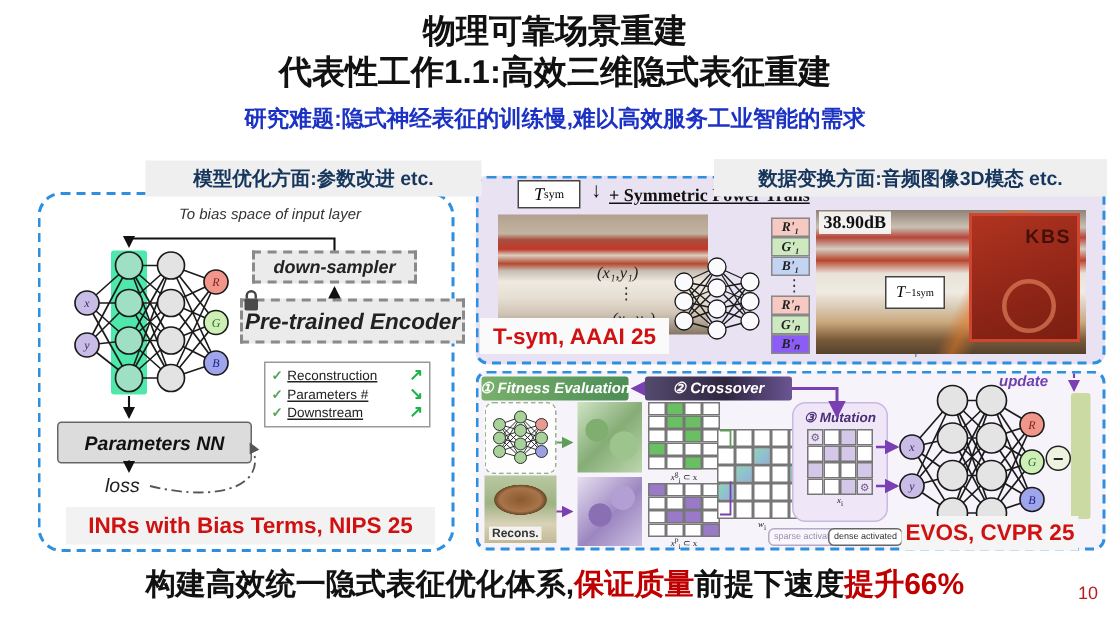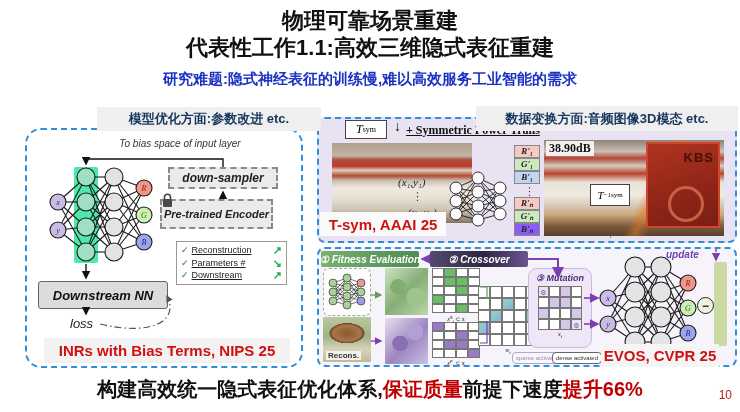--- a/index.html
+++ b/index.html
@@ -136,41 +136,41 @@
         <circle cx="98" cy="78" r="8" fill="#9fa5ea" stroke="#1a1a1a" stroke-width="1.1"></circle>
         <text x="98" y="78" text-anchor="middle" dy=".35em" font-size="8" font-style="italic" font-family="&quot;Liberation Serif&quot;, serif" fill="#23238a">B</text>
       </svg></div>
 
   <div class="abs dashedbox" style="left:168px;top:167px;width:110px;height:22px;">down-sampler</div>
 
   <svg class="abs lockicon" style="left:161px;top:193px;" width="13" height="15" viewBox="0 0 13 15">
     <path d="M3.5 6 V4.2 a3 3 0 0 1 6 0 V6" fill="none" stroke="#444" stroke-width="1.6"></path>
     <rect x="2" y="6" width="9" height="8" rx="1.2" fill="#4a4a4a"></rect>
   </svg>
-  <div class="abs dashedbox" style="left:160px;top:199px;width:113px;height:30px;font-size:11px;">Pre-trained Encoder</div>
+  <div class="abs dashedbox" style="left:160px;top:199px;width:150px;height:30px;font-size:15px;">Pre-trained Encoder</div>
 
   <div class="abs chk" style="left:176px;top:241px;width:111px;height:44px;">
     <div class="chkrow">
       <span class="chkmark">✓</span>
       <span class="chklbl">Reconstruction</span>
       <span class="chkarrow">↗</span>
     </div>
     <div class="chkrow">
       <span class="chkmark">✓</span>
       <span class="chklbl">Parameters #</span>
       <span class="chkarrow">↘</span>
     </div>
     <div class="chkrow">
       <span class="chkmark">✓</span>
       <span class="chklbl">Downstream</span>
       <span class="chkarrow">↗</span>
     </div>
   </div>
 
-  <div class="abs graybox" style="left:38px;top:281px;width:128px;height:26px;">Downstream NN</div>
+  <div class="abs graybox" style="left:38px;top:281px;width:128px;height:26px;">Parameters NN</div>
   <div class="abs" style="left:70px;top:316px;font-style:italic;font-size:13px;color:#222;">loss</div>
   <div class="abs cite" style="left:44px;top:338px;width:246px;height:25px;">INRs with Bias Terms, NIPS 25</div>
 
   <svg class="abs" style="left:25px;top:128px;width:278px;height:240px;pointer-events:none;z-index:3;" viewBox="0 0 278 240">
     <defs>
       <marker id="ab" markerWidth="7" markerHeight="7" refX="5" refY="3" orient="auto">
           <path d="M0,0 L6,3 L0,6 z" fill="#111"></path>
         </marker>
       <marker id="ag" markerWidth="7" markerHeight="7" refX="5" refY="3" orient="auto">
           <path d="M0,0 L6,3 L0,6 z" fill="#555"></path>

